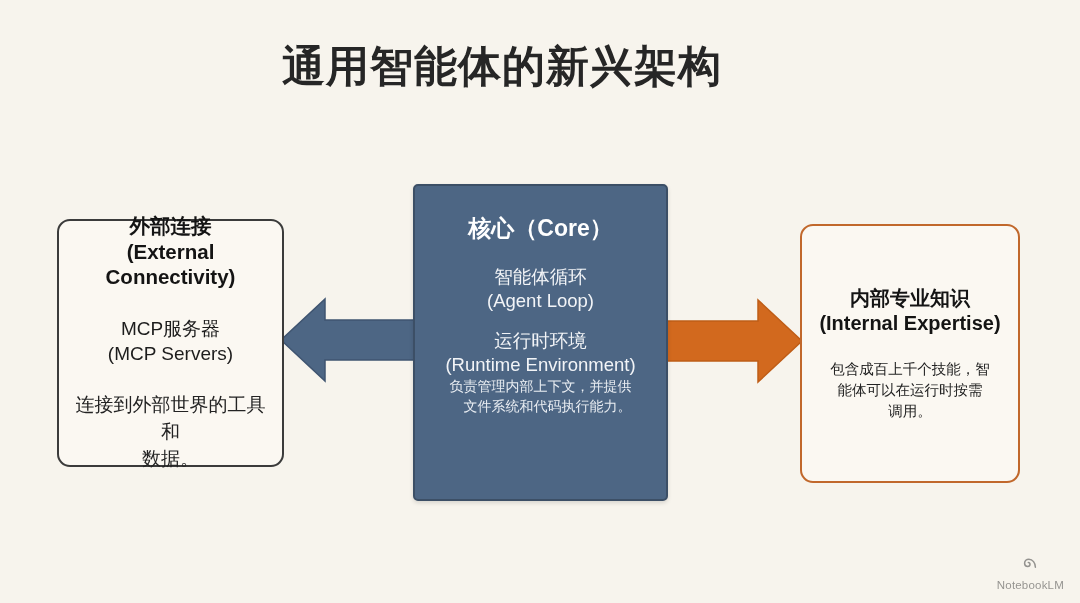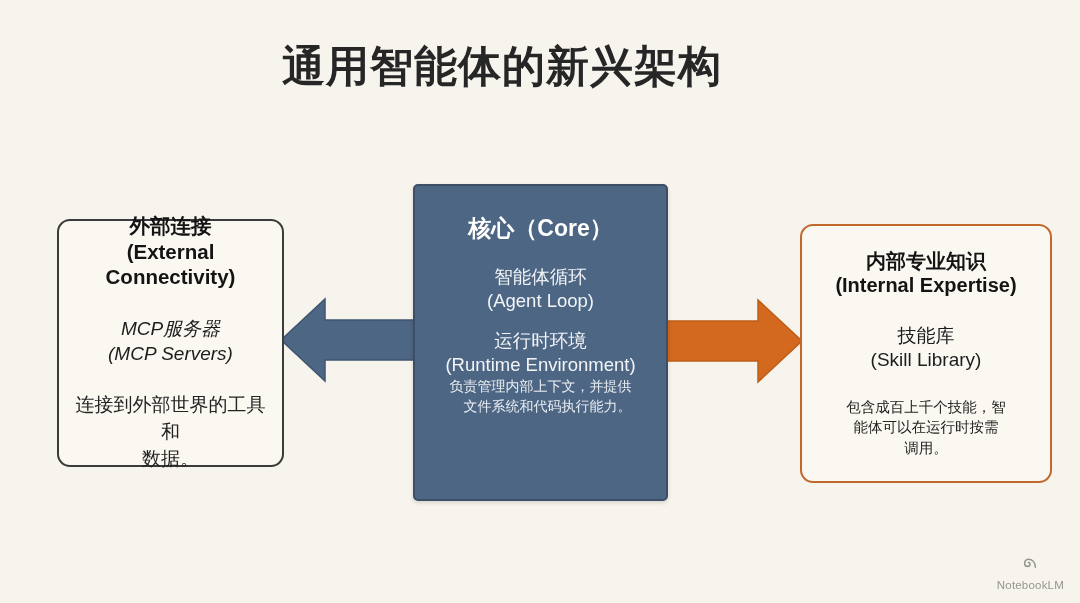--- a/index.html
+++ b/index.html
@@ -68,21 +68,20 @@
     z-index: 3;
   }
   #node-external .node-heading {
     font-size: 20.5px;
     color: #141414;
   }
   #node-external .node-sub {
     font-size: 19px;
     color: #1d1d1d;
     margin-top: 28px;
-    font-style: italic;
   }
   #node-external .node-desc {
     font-size: 19px;
     color: #232323;
     margin-top: 26px;
   }
 
   
   #node-core {
     left: 413px;
@@ -112,21 +111,21 @@
   #node-core .node-desc {
     font-size: 14px;
     color: #e9edf2;
     text-align: right;
   }
 
   
   #node-internal {
     left: 800px;
     top: 224px;
-    width: 252px;
+    width: 220px;
     height: 259px;
     border: 2.5px solid #c1682c;
     z-index: 3;
   }
   #node-internal .node-heading {
     font-size: 20px;
     color: #141414;
   }
   #node-internal .node-sub {
     font-size: 19px;
@@ -201,22 +200,20 @@
 (Agent Loop)</div>
   <div class="core-line second">运行时环境
 (Runtime Environment)</div>
   <div class="node-desc">负责管理内部上下文，并提供
 文件系统和代码执行能力。</div>
 </div>
 
 <div class="node" id="node-internal">
   <div class="node-heading">内部专业知识
 (Internal Expertise)</div>
-  <div class="node-sub">技能库
-(Skill Library)</div>
   <div class="node-desc">包含成百上千个技能，智
 能体可以在运行时按需
 调用。</div>
 </div>
 
 <div class="arrow-wrap" id="arrow-left-wrap">
   <svg width="133" height="88" viewBox="0 0 133 88">
     <polygon points="0,44 44,3 44,24 133,24 133,64 44,64 44,85" fill="#4d6684" stroke="#3f5470" stroke-width="1.5"></polygon>
   </svg>
 </div>

